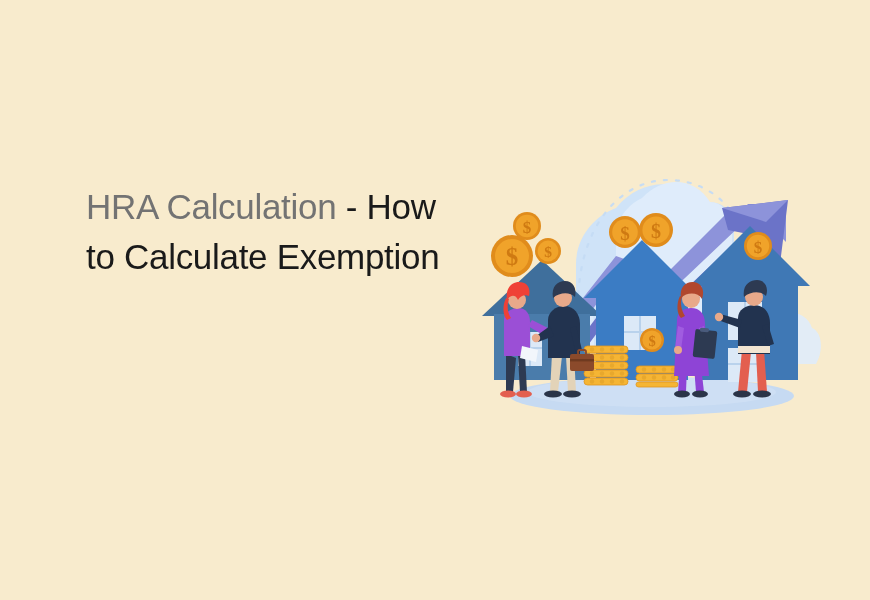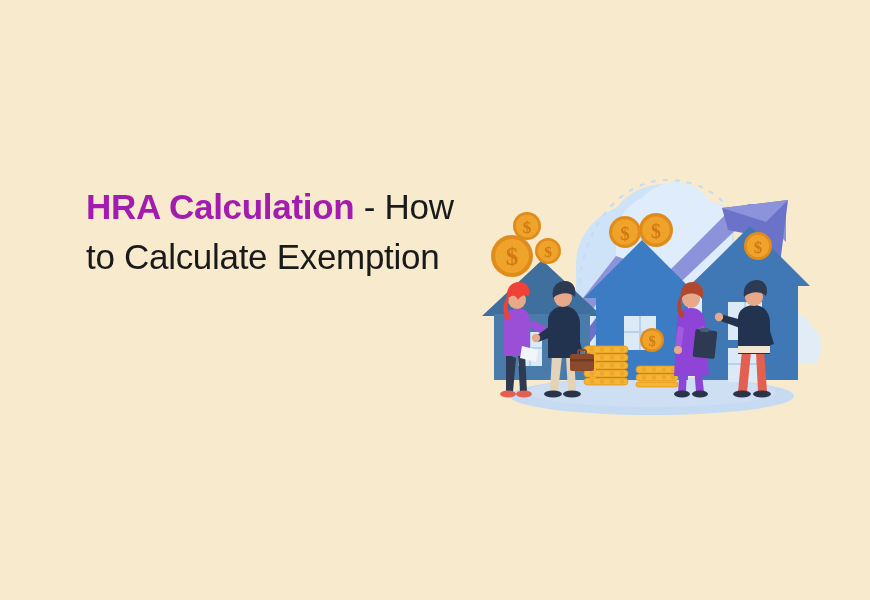--- a/index.html
+++ b/index.html
@@ -34,21 +34,21 @@
   }
 
   #headline {
     font-size: 35px;
     line-height: 1.42;
     letter-spacing: -0.3px;
     font-weight: 400;
     color: #1a1a1a;
   }
 
-  #headline .accent { color: #a21caf; font-weight: bold; }
+  #headline .accent { color: #737373; }
 
   
   #illustration {
     position: absolute;
     left: 466px;
     top: 168px;
     width: 362px;
     height: 262px;
   }
 

